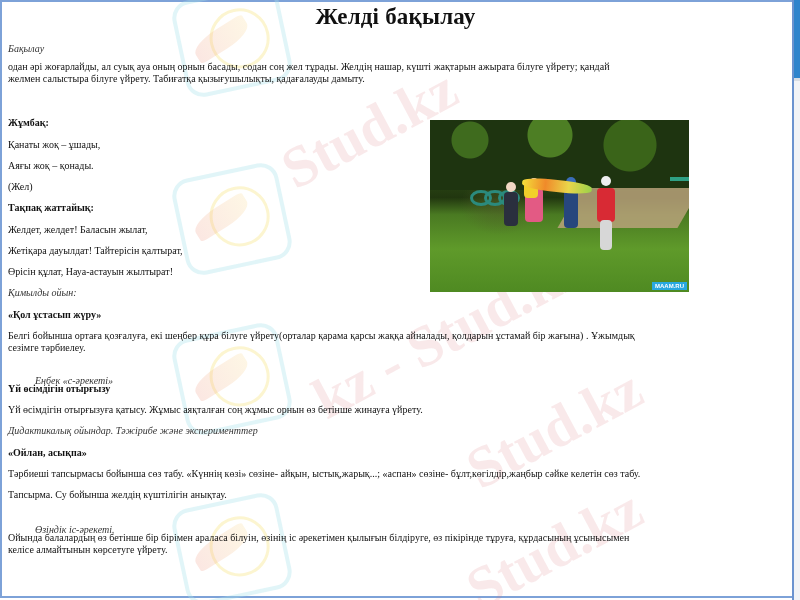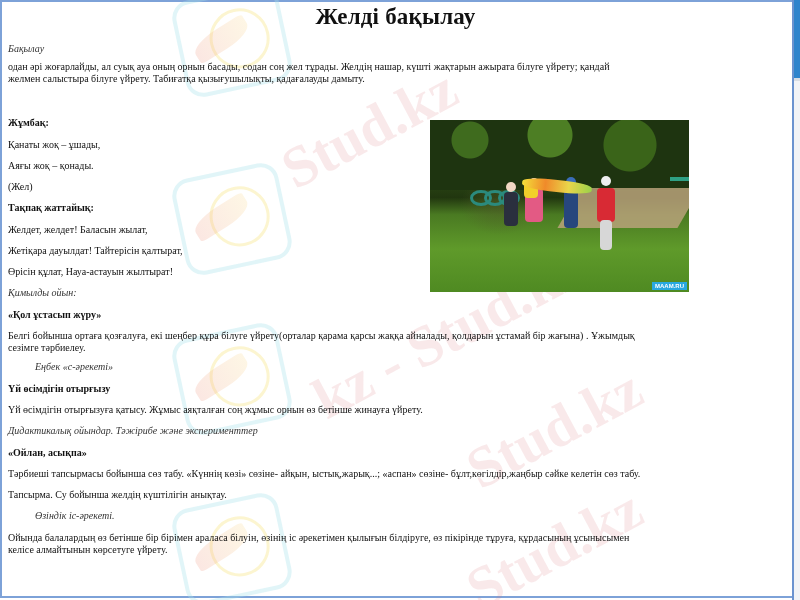--- a/index.html
+++ b/index.html
@@ -39,21 +39,21 @@
   }
 
   .content { position: absolute; left: 8px; top: 0; width: 775px; }
   h1 {
     margin: 0; position: absolute; left: 0; top: 4px; width: 775px; text-align: center;
     font-size: 23px; font-weight: bold; letter-spacing: 0.2px;
   }
   .p { position: absolute; left: 0; font-size: 10px; line-height: 11.5px; margin: 0; }
   .it { font-style: italic; color: #333; }
   .b { font-weight: bold; }
-  .indent { left: 27px !important; }
+  .indent { left: 27px !important; margin-top: 14px; }
 
   .photo {
     position: absolute; left: 430px; top: 120px; width: 259px; height: 172px; overflow: hidden;
     background:
       radial-gradient(ellipse 40px 30px at 70px 85px, rgba(80,90,40,0.6), transparent),
       linear-gradient(180deg, #1f3a12 0%, #2d4d18 30%, #21360f 45%, #4a7a22 55%, #5f9a2a 75%, #4f8a22 100%);
   }
   .photo .trees { position: absolute; left: 0; top: 0; width: 259px; height: 70px;
     background: radial-gradient(circle at 40px 20px, #3f6b1e 0 18px, transparent 19px),
                 radial-gradient(circle at 120px 15px, #4d7e24 0 22px, transparent 23px),

